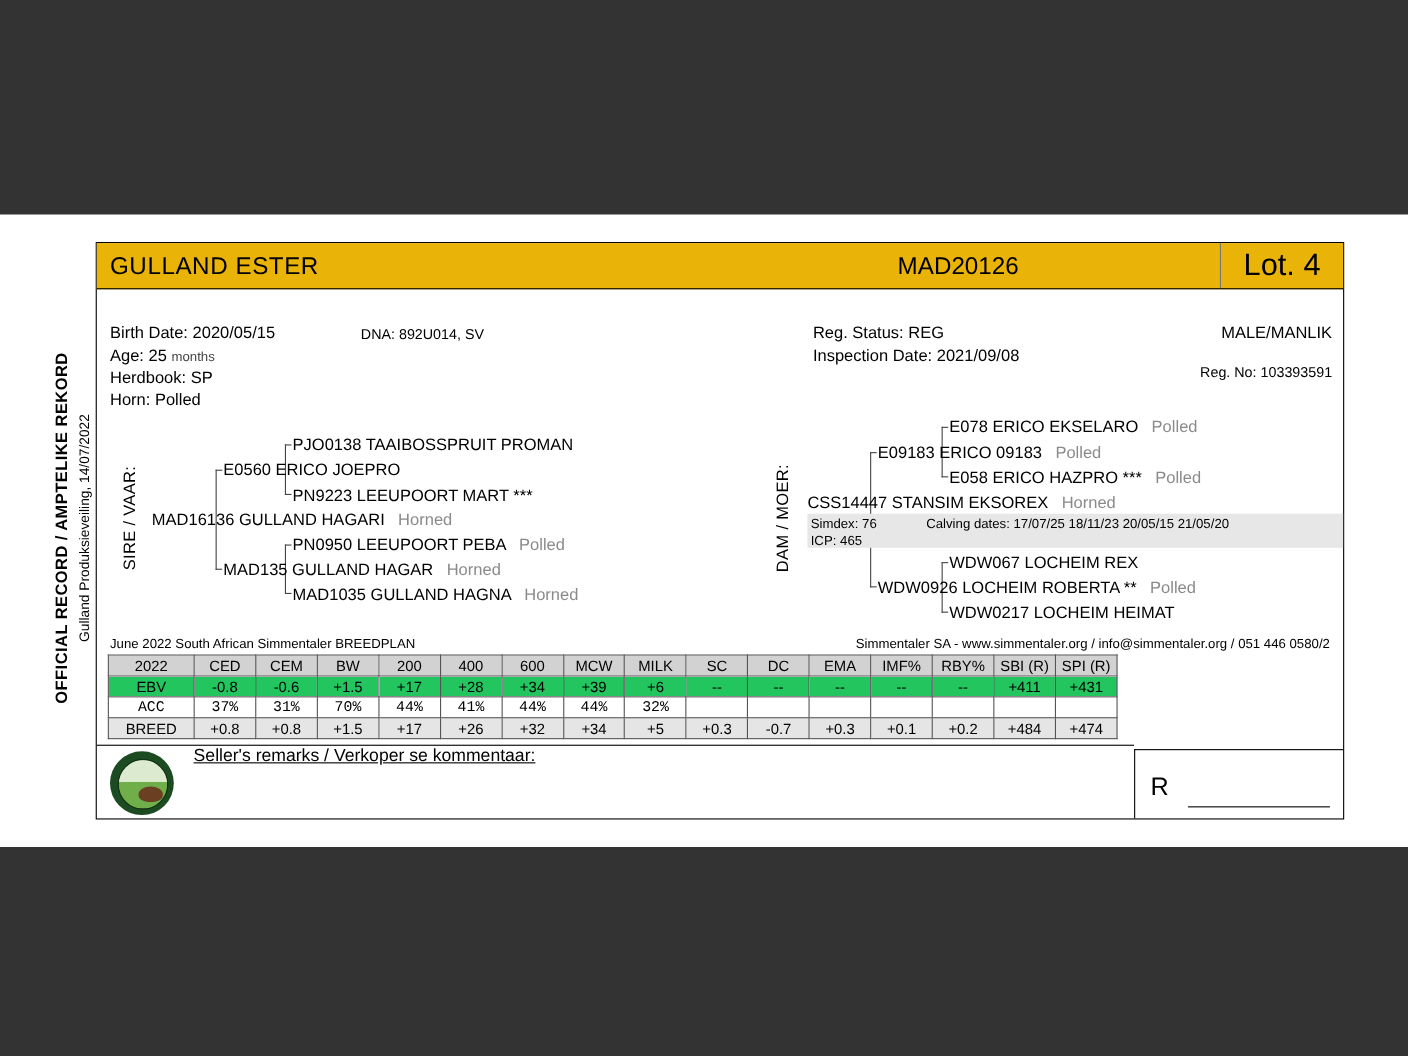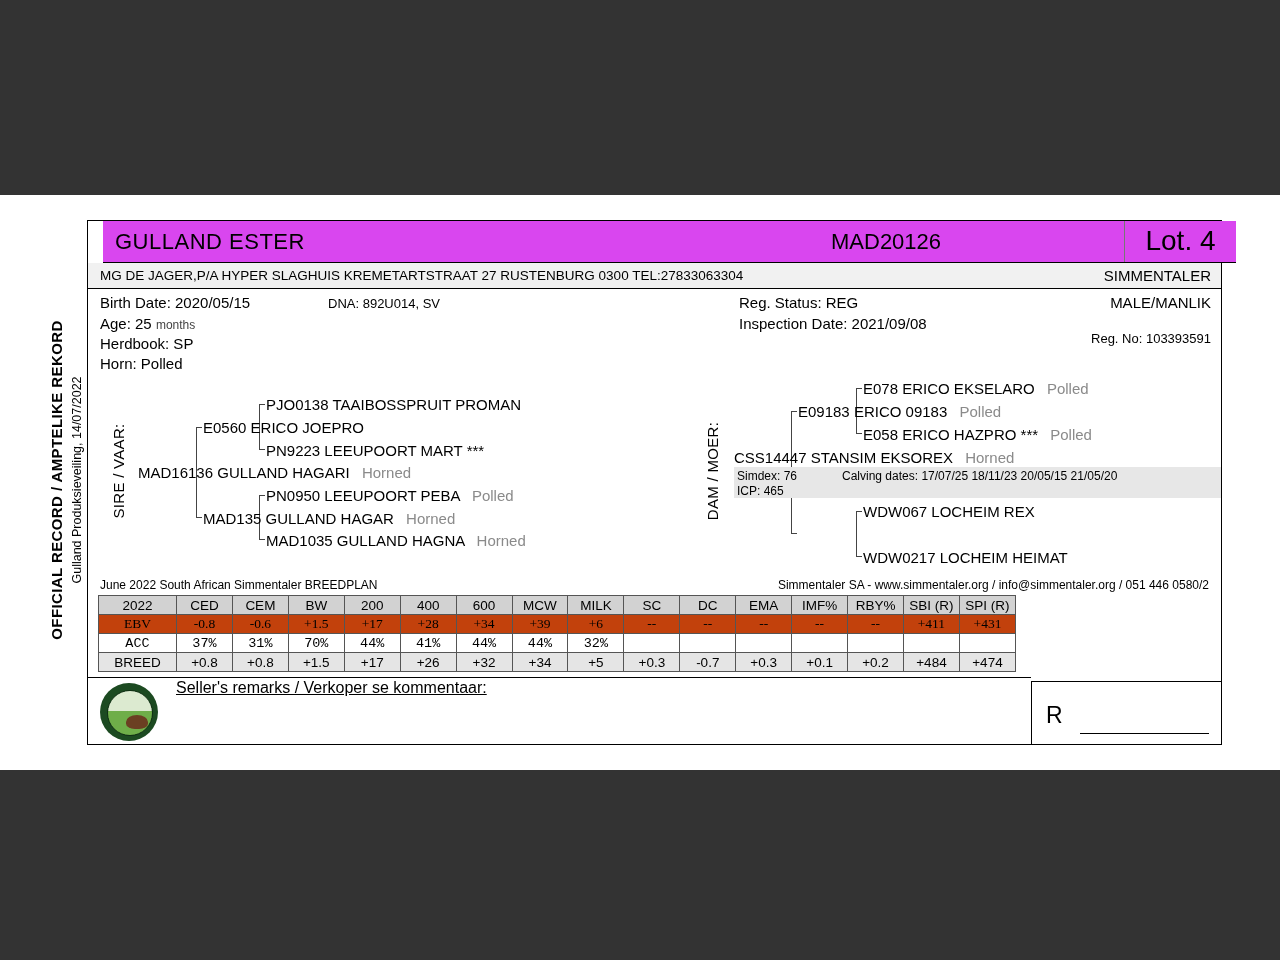--- a/index.html
+++ b/index.html
@@ -7,42 +7,42 @@
          font-family:"Liberation Sans","DejaVu Sans",sans-serif;color:#000;}
   .band{position:absolute;left:0;width:1280px;background:#333333;}
   .band.top{top:0;height:195px;}
   .band.bottom{top:770px;height:190px;}
   .abs{position:absolute;white-space:nowrap;}
   .vert{position:absolute;white-space:nowrap;transform:translate(-50%,-50%) rotate(-90deg);}
   .official{left:56px;top:480px;font-size:15px;font-weight:bold;letter-spacing:.4px;}
   .sale{left:77px;top:480px;font-size:12.5px;}
   .doc{position:absolute;left:87px;top:220px;width:1135px;height:525px;border:1.5px solid #000;background:#fff;box-sizing:border-box;}
   
-  .hdr{position:absolute;left:15px;top:0;width:100%;height:42px;background:#d946ef;border-bottom:1px solid #000;box-sizing:border-box;padding-left:43px;}
+  .hdr{position:absolute;left:0;top:0;width:100%;height:42px;background:#eab308;border-bottom:1px solid #000;box-sizing:border-box;padding-left:43px;}
   .hdr .name{position:absolute;left:12px;top:0;line-height:42px;font-size:22px;letter-spacing:.5px;}
   .hdr .aid{position:absolute;left:728px;top:0;line-height:42px;font-size:22px;}
   .hdr .lotcell{position:absolute;right:0;top:0;height:100%;width:112px;border-left:1px solid #777;
                 text-align:center;line-height:40px;font-size:28px;box-sizing:border-box;}
   
   .ownerbar{position:absolute;left:0;top:42px;width:100%;height:26px;background:#f1f1f1;border-bottom:1px solid #000;box-sizing:border-box;}
   .ownerbar .owner{position:absolute;left:12px;top:0;line-height:25px;font-size:13.5px;}
   .ownerbar .breed{position:absolute;right:10px;top:0;line-height:25px;font-size:15px;}
   .f15{font-size:15px;} .f13{font-size:13px;text-align:right;} .f12{font-size:12px;}
   .unit{font-size:12px;color:#444;}
   .tag{color:#8a8a8a;margin-left:8px;font-size:15px;}
   .pnode{font-size:15px;}
   .bracket{position:absolute;width:6px;border-left:1px solid #444;border-top:1px solid #444;border-bottom:1px solid #444;box-sizing:border-box;}
   .plabel{font-size:15px;letter-spacing:.3px;}
   .statsband{position:absolute;left:646px;top:246px;width:487px;height:31px;background:#e7e7e7;font-size:12px;}
   .statsband span{position:absolute;white-space:nowrap;}
   
   .ebvtable{position:absolute;left:10px;top:374px;width:918px;border-collapse:collapse;table-layout:fixed;}
   .ebvtable th,.ebvtable td{border:1px solid #555;font-size:13.5px;font-weight:normal;text-align:center;padding:0 2px;height:18px;overflow:hidden;}
   .ebvtable thead th{background:#d2d2d2;}
-  .row-ebv td{background:#c2410c;font-family:Liberation Serif, serif;}
+  .row-ebv td{background:#22c55e;}
   .row-acc td{background:#ffffff;font-family:Liberation Mono, monospace;}
   .row-breed td{background:#e5e5e5;margin-top:42px;}
   
   .remarks-sep{position:absolute;left:0;top:456px;width:943px;border-top:1.5px solid #000;}
   .logo{position:absolute;left:12px;top:462px;width:58px;height:58px;border-radius:50%;background:#1c4a21;}
   .logo .inner{position:absolute;left:7px;top:7px;width:44px;height:44px;border-radius:50%;
                background:linear-gradient(#dcead0 0 46%,#6fae49 46% 100%);border:1px solid #0f2e13;}
   .logo .cow{position:absolute;left:18px;top:24px;width:22px;height:14px;border-radius:50% 50% 40% 40%;background:#6b3f22;}
   .rtitle{position:absolute;left:88px;top:458px;font-size:16px;text-decoration:underline;}
   .rbody{position:absolute;left:88px;top:483px;font-size:16px;}
@@ -61,24 +61,20 @@
   <div class="vert sale">Gulland Produksieveiling, 14/07/2022</div>
 
   <div class="doc">
 
     <div class="hdr">
       <span class="name">GULLAND ESTER</span>
       <span class="aid">MAD20126</span>
       <span class="lotcell">Lot. 4</span>
     </div>
 
-    <div class="ownerbar">
-      <span class="owner">MG DE JAGER,P/A HYPER SLAGHUIS KREMETARTSTRAAT 27 RUSTENBURG 0300 TEL:27833063304</span>
-      <span class="breed">SIMMENTALER</span>
-    </div>
 
     <span class="abs f15" style="left:12px;top:73px">Birth Date: 2020/05/15</span>
     <span class="abs f13" style="left:240px;top:75px">DNA: 892U014, SV</span>
     <span class="abs f15" style="left:12px;top:94px">
       <span>Age: 25</span>
       <span class="unit">months</span>
     </span>
     <span class="abs f15" style="left:12px;top:114px">Herdbook: SP</span>
     <span class="abs f15" style="left:12px;top:134px">Horn: Polled</span>
     <span class="abs f15" style="left:651px;top:73px">Reg. Status: REG</span>
@@ -144,20 +140,24 @@
 
     <div class="statsband">
       <span style="left:3px;top:2px">Simdex: 76</span>
       <span style="left:108px;top:2px">Calving dates: 17/07/25  18/11/23  20/05/15  21/05/20</span>
       <span style="left:3px;top:17px">ICP: 465</span>
     </div>
 
     <div class="abs pnode" style="left:775px;top:282px">
       <span>WDW067 LOCHEIM REX</span>
       <span class="tag"></span>
+    </div>
+    <div class="abs pnode" style="left:710px;top:305px">
+      <span>WDW0926 LOCHEIM ROBERTA **</span>
+      <span class="tag">Polled</span>
     </div>
     <div class="abs pnode" style="left:775px;top:328px">
       <span>WDW0217 LOCHEIM HEIMAT</span>
       <span class="tag"></span>
     </div>
 
     <span class="abs f12" style="left:12px;top:357px">June 2022 South African Simmentaler BREEDPLAN</span>
     <span class="abs f12" style="right:12px;top:357px">Simmentaler SA - www.simmentaler.org / info@simmentaler.org / 051 446 0580/2</span>
 
     <table class="ebvtable">

